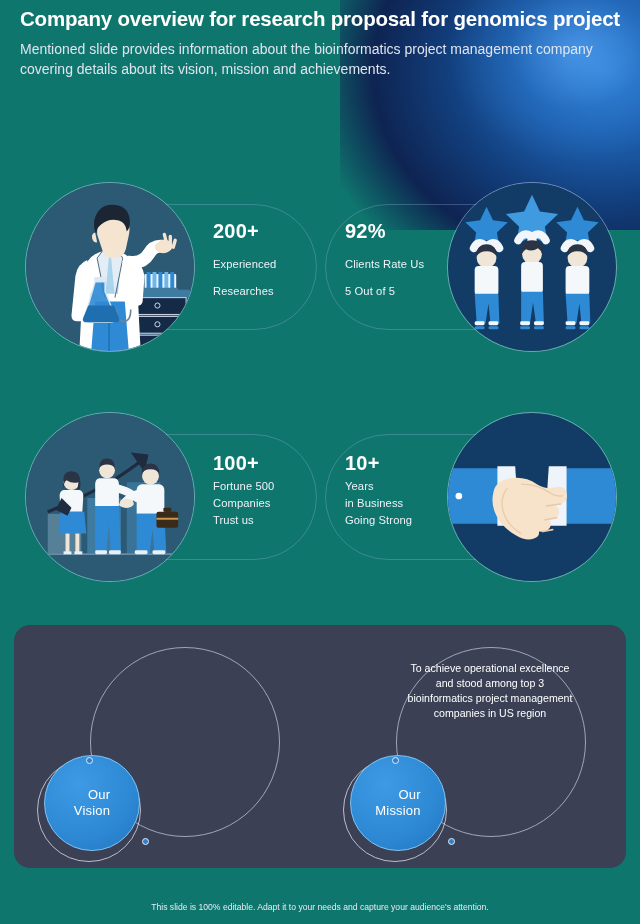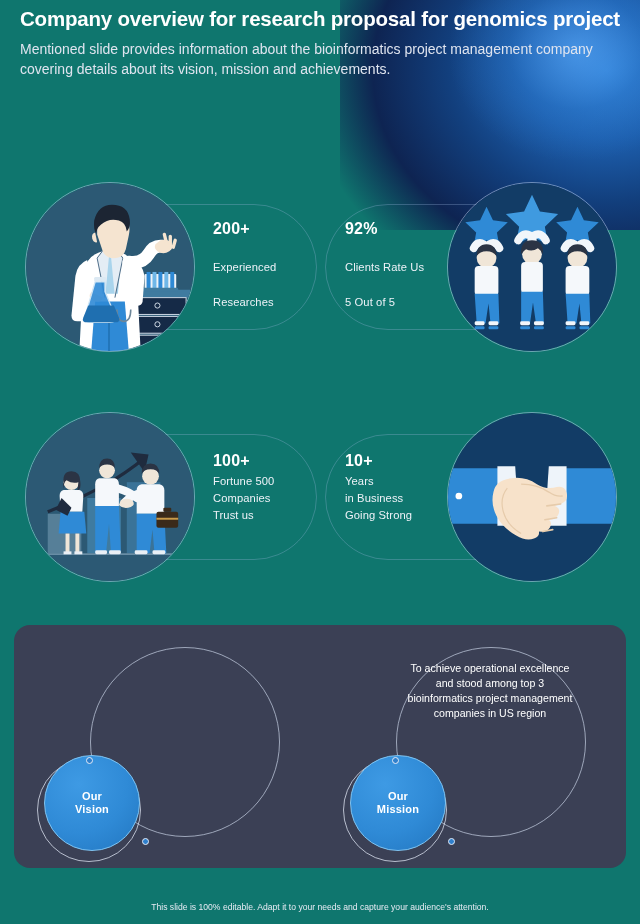--- a/index.html
+++ b/index.html
@@ -74,22 +74,22 @@
     overflow:hidden;
   }
   .circ-left{ left:25px; }
   .circ-right{ left:447px; }
 
   .stat{
     position:absolute; top:38px; color:#ffffff;
   }
   .stat-left{ left:213px; }
   .stat-right{ left:345px; }
-  .stat .num{ font-size:16px; font-weight:bold; letter-spacing:.2px; }
-  .stat .ln{ font-size:11.2px; margin-top:23px; color:#eef2f8; letter-spacing:.1px; }
+  .stat .num{ font-size:20px; font-weight:bold; letter-spacing:.2px; }
+  .stat .ln{ font-size:11.2px; margin-top:15px; color:#eef2f8; letter-spacing:.1px; }
   .row2 .stat .ln{ margin-top:5px; }
   .row2 .stat{ top:40px; }
 
   
   .vm-panel{
     position:absolute; left:14px; top:625px;
     width:612px; height:243px;
     background:#3b4055; border-radius:16px;
     z-index:2; overflow:hidden;
   }
@@ -117,21 +117,21 @@
     display:flex; align-items:center; justify-content:center;
     z-index:3;
   }
   .vm-bubble-ring{
     position:absolute; left:23px; top:133px;
     width:104px; height:104px; border-radius:50%;
     border:1.5px solid rgba(225,232,245,.75);
     z-index:2;
   }
   .vm-bubble span{
-    color:#ffffff; font-size:11px; font-weight:bold; text-align:center;
+    color:#ffffff; font-size:13px; font-weight:normal; text-align:right;
     line-height:1.2; letter-spacing:.2px;
   }
   .dot{
     position:absolute; width:7px; height:7px; border-radius:50%;
     background:#2f80cd; border:1.5px solid #e3e9f5; z-index:4;
   }
   .dot-a{ left:72px; top:132px; }
   .dot-b{ left:128px; top:213px; }
 
   

